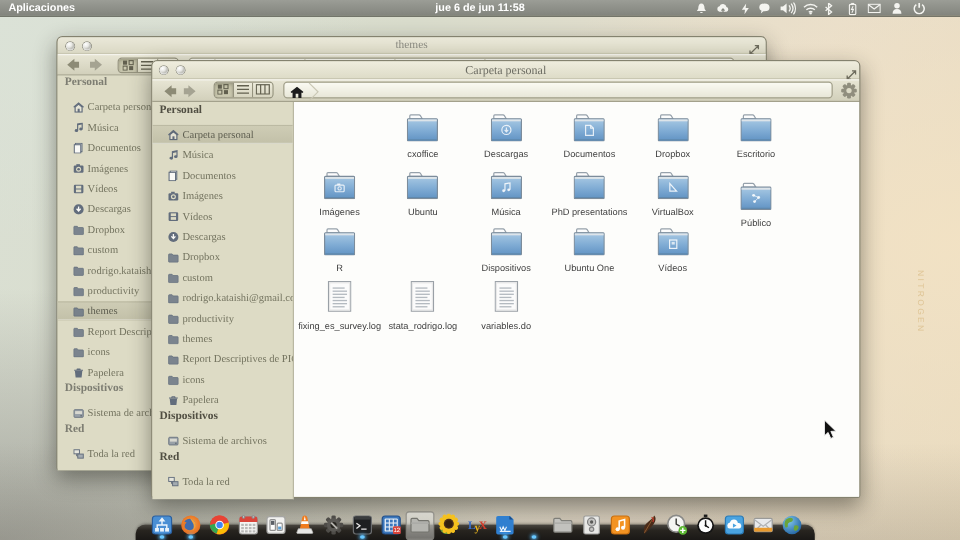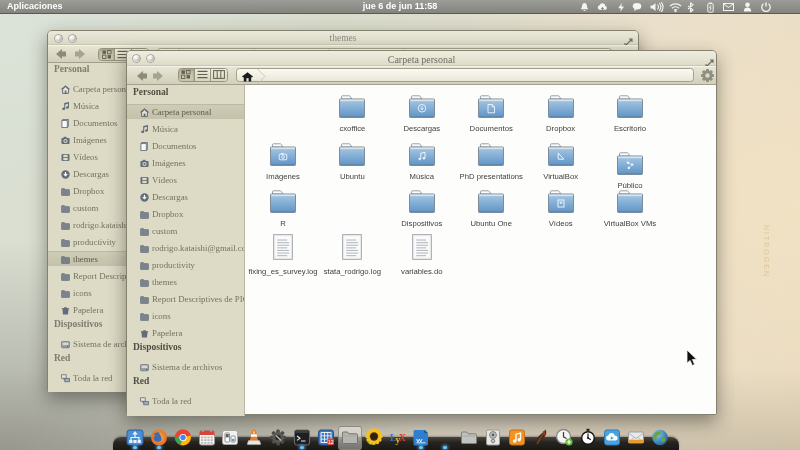--- a/index.html
+++ b/index.html
@@ -669,36 +669,20 @@
         </defs>
         <path d="M2.5 5 V2.6 Q2.5 1.8 3.3 1.8 H10.2 Q10.9 1.8 11.3 2.4 L12.9 5 Z" fill="#fcfcfc" stroke="#96a1ab" stroke-width="1"></path>
         <rect x="0.5" y="5" width="25" height="18.5" rx="0.8" fill="url(#fg)" stroke="#7c8c9b" stroke-width="1"></rect>
         <rect x="1" y="5.5" width="24" height="1.6" fill="#dde4e9"></rect>
         <path d="M1 22.6 h24" stroke="#5f88ad" stroke-width="1"></path>
         <rect x="10" y="11" width="6" height="7" fill="none" stroke="#ffffff" stroke-width="1" opacity=".85"></rect>
         <rect x="11.7" y="12.6" width="2.6" height="2.2" fill="#ffffff" opacity=".7"></rect>
       </svg>
       <div class="lbl">Vídeos</div>
     </div>
-    <div class="cell" style="left:469.0px;top:138px">
-      <svg width="26" height="24" viewBox="0 0 26 24">
-        <defs>
-          <linearGradient id="fg" x1="0" y1="0" x2="0" y2="1">
-            <stop offset="0" stop-color="#a8c9e3"></stop>
-            <stop offset="0.55" stop-color="#7fabd4"></stop>
-            <stop offset="1" stop-color="#6193c3"></stop>
-          </linearGradient>
-        </defs>
-        <path d="M2.5 5 V2.6 Q2.5 1.8 3.3 1.8 H10.2 Q10.9 1.8 11.3 2.4 L12.9 5 Z" fill="#fcfcfc" stroke="#96a1ab" stroke-width="1"></path>
-        <rect x="0.5" y="5" width="25" height="18.5" rx="0.8" fill="url(#fg)" stroke="#7c8c9b" stroke-width="1"></rect>
-        <rect x="1" y="5.5" width="24" height="1.6" fill="#dde4e9"></rect>
-        <path d="M1 22.6 h24" stroke="#5f88ad" stroke-width="1"></path>
-      </svg>
-      <div class="lbl">VirtualBox VMs</div>
-    </div>
     <div class="cell" style="left:122.0px;top:183px">
       <svg width="20" height="26" viewBox="0 0 20 26">
         <rect x="0.7" y="0.7" width="18.6" height="24.6" fill="#fbfbfb" stroke="#9aa0a6" stroke-width="1"></rect>
         <rect x="1.7" y="1.7" width="16.6" height="22.6" fill="none" stroke="#e8e8e8" stroke-width="1"></rect>
         <rect x="4.2" y="5.5" width="10" height="1.1" fill="#b4bac0"></rect>
         <rect x="4.2" y="8.1" width="12" height="1.1" fill="#b4bac0"></rect>
         <rect x="4.2" y="10.7" width="12" height="1.1" fill="#b4bac0"></rect>
         <rect x="4.2" y="13.3" width="10" height="1.1" fill="#b4bac0"></rect>
         <rect x="4.2" y="15.9" width="12" height="1.1" fill="#b4bac0"></rect>
         <rect x="4.2" y="18.5" width="12" height="1.1" fill="#b4bac0"></rect>

